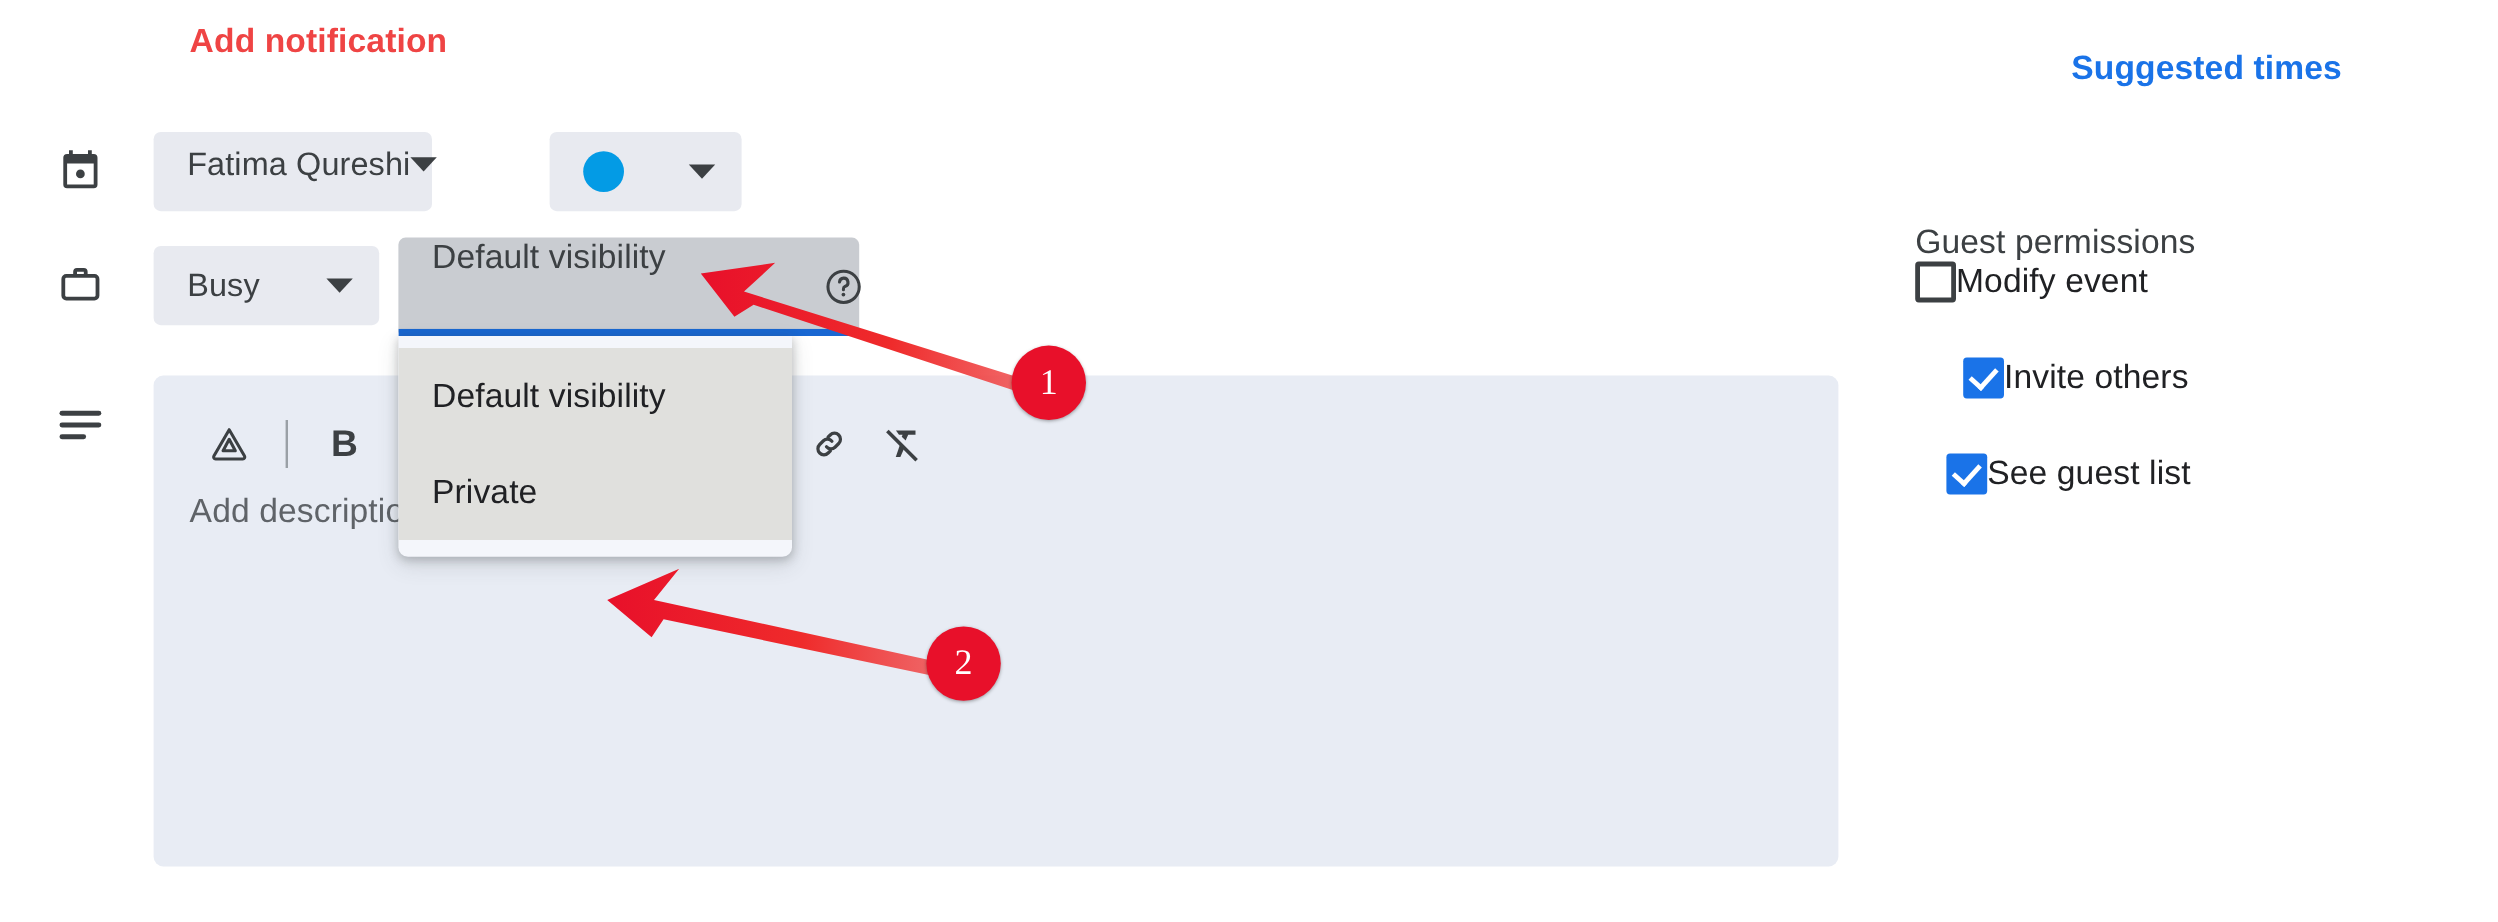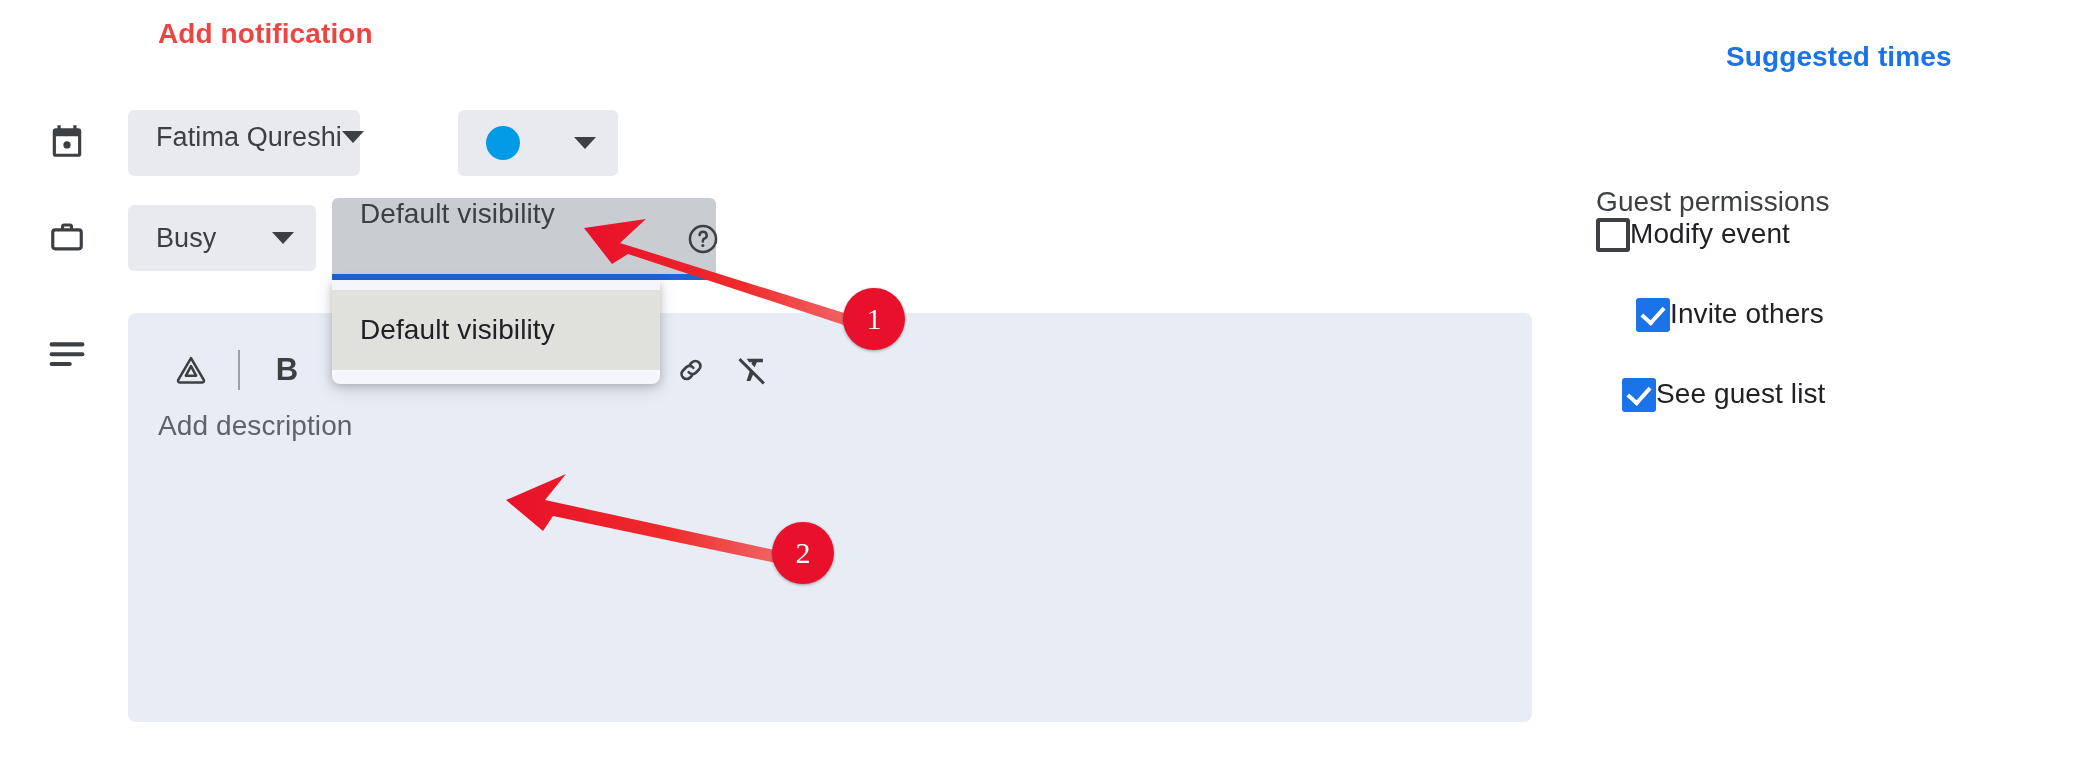--- a/index.html
+++ b/index.html
@@ -329,20 +329,23 @@
     <path d="M3.2 3.6 20.4 20.8l-1.5 1.5L1.7 5.1z"></path>
     <path d="M9.9 12.3l2.4 2.4-2.2 5h-2.7z"></path>
   </svg>
 </div>
 
 <div id="description-placeholder">Add description</div>
 
 <div class="abs" id="visibility-menu">
   <div class="menu-item hl">
     <span>Default visibility</span>
+  </div>
+  <div class="menu-item hl">
+    <span>Private</span>
   </div>
 </div>
 
 <div class="abs" id="guest-permissions-title">Guest permissions</div>
 
 <div class="perm-row" id="perm-row-0">
   <span class="cbox off"></span>
   <span class="perm-label">Modify event</span>
 </div>
 

